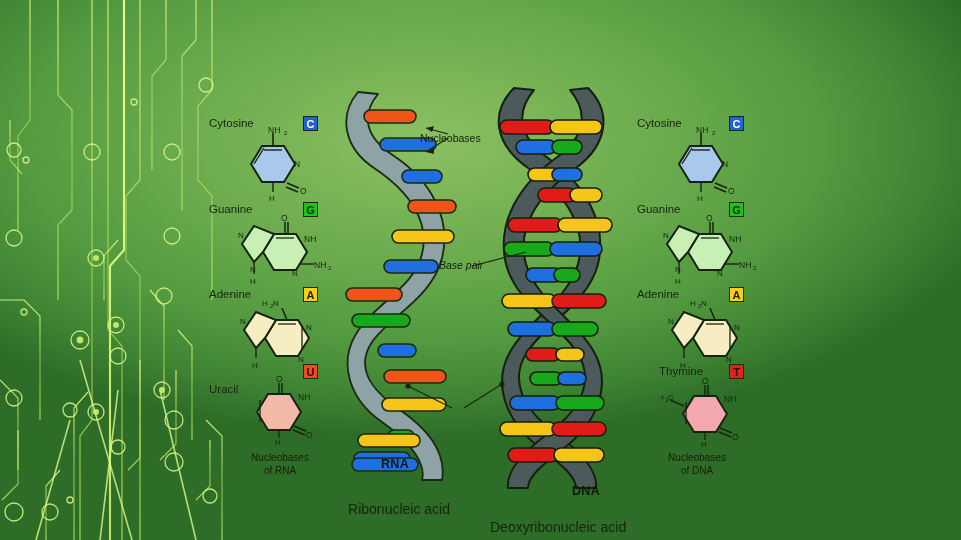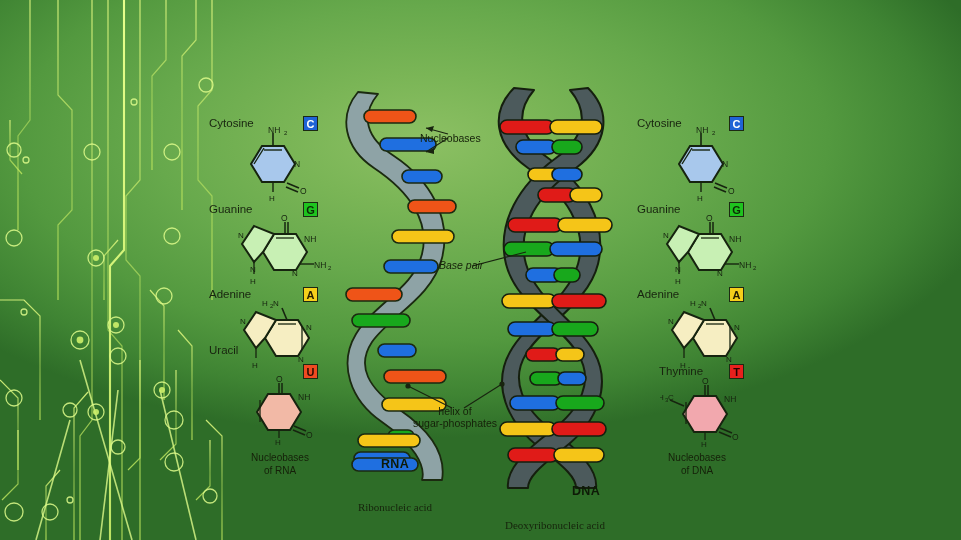--- a/index.html
+++ b/index.html
@@ -47,21 +47,21 @@
   }
   .b-c{background:#1f63d6;color:#ffffff;}
   .b-g{background:#1ec41e;color:#0d2a06;}
   .b-a{background:#f5cf1b;color:#231c00;}
   .b-u{background:#ef4a21;color:#2b0b00;}
   .b-t{background:#e8201d;color:#2b0000;}
   .ann{font-size:10.5px;color:#152009;}
   .ann.center{text-align:center;}
   .cap{font-size:10px;color:#152009;text-align:center;line-height:1.25;}
   .big{font-size:12.5px;font-weight:bold;color:#0e1a07;text-align:center;letter-spacing:.3px;}
-  .sub{font-size:11px;color:#16240c;text-align:center;font-family:Liberation Serif, serif;}
+  .sub{font-size:14px;color:#16240c;text-align:right;}
   svg{display:block;}
   .nofill{fill:none;}
 </style>
 </head>
 <body>
 
 <div id="slide">
 
   <svg id="circuit" viewBox="0 0 230 540" width="230" height="540">
     <defs>
@@ -204,21 +204,21 @@
       <text x="30" y="10" font-size="8" font-family="Liberation Sans, sans-serif" fill="#16240f">H</text>
       <text x="38" y="12" font-size="6" font-family="Liberation Sans, sans-serif" fill="#16240f">2</text>
       <text x="41" y="10" font-size="8" font-family="Liberation Sans, sans-serif" fill="#16240f">N</text>
       <text x="74" y="34" font-size="8" font-family="Liberation Sans, sans-serif" fill="#16240f">N</text>
       <text x="66" y="66" font-size="8" font-family="Liberation Sans, sans-serif" fill="#16240f">N</text>
       <text x="8" y="28" font-size="8" font-family="Liberation Sans, sans-serif" fill="#16240f">N</text>
       <line x1="24" y1="52" x2="24" y2="62" stroke="#16240f" stroke-width="1.3"></line>
       <text x="20" y="72" font-size="8" font-family="Liberation Sans, sans-serif" fill="#16240f">H</text>
     </svg>
 
-    <div class="lbl mol-name" style="left:209px;top:344px;">Uracil</div>
+    <div class="lbl mol-name" style="left:209px;top:383px;">Uracil</div>
     <div class="badge b-u" style="left:303px;top:364px;">U</div>
 
     <svg style="position:absolute;left:240px;top:374px;" width="92" height="72" viewBox="0 0 92 72">
       <polygon points="28,20 50,20 61,38 50,56 28,56 17,38" fill="#f2b9a6" stroke="#16240f" stroke-width="2"></polygon>
       <line x1="39" y1="20" x2="39" y2="9" stroke="#16240f" stroke-width="1.5"></line>
       <line x1="42" y1="20" x2="42" y2="9" stroke="#16240f" stroke-width="1.5"></line>
       <text x="36" y="8" font-size="8.5" font-family="Liberation Sans, sans-serif" fill="#16240f">O</text>
       <text x="58" y="26" font-size="8.5" font-family="Liberation Sans, sans-serif" fill="#16240f">NH</text>
       <line x1="20" y1="26" x2="20" y2="48" stroke="#16240f" stroke-width="1.3"></line>
       <line x1="54" y1="52" x2="66" y2="57" stroke="#16240f" stroke-width="1.5"></line>
@@ -315,24 +315,20 @@
       <path d="M2 16 L56 2" stroke="#18240f" stroke-width="1.1" fill="none"></path>
     </svg>
     <div class="lbl ann" style="left:439px;top:259px;font-style:italic;">Base pair</div>
 
     <svg style="position:absolute;left:398px;top:378px;" width="110" height="40" viewBox="0 0 110 40">
       <path d="M10 8 L54 30" stroke="#18240f" stroke-width="1.1" fill="none"></path>
       <circle cx="10" cy="8" r="2.6" fill="#18240f"></circle>
       <path d="M104 6 L66 30" stroke="#18240f" stroke-width="1.1" fill="none"></path>
       <circle cx="104" cy="6" r="2.6" fill="#18240f"></circle>
     </svg>
-    <div class="lbl ann center" style="left:405px;top:405px;width:100px;">
-      <div>helix of</div>
-      <div>sugar-phosphates</div>
-    </div>
 
     <div class="lbl big" style="left:350px;top:457px;width:90px;">RNA</div>
     <div class="lbl sub" style="left:340px;top:501px;width:110px;">Ribonucleic acid</div>
 
     <div class="lbl big" style="left:510px;top:484px;width:90px;text-align:right;">DNA</div>
     <div class="lbl sub" style="left:490px;top:519px;width:130px;">Deoxyribonucleic acid</div>
 
     <div class="lbl mol-name" style="left:637px;top:117px;">Cytosine</div>
     <div class="badge b-c" style="left:729px;top:116px;">C</div>
 

